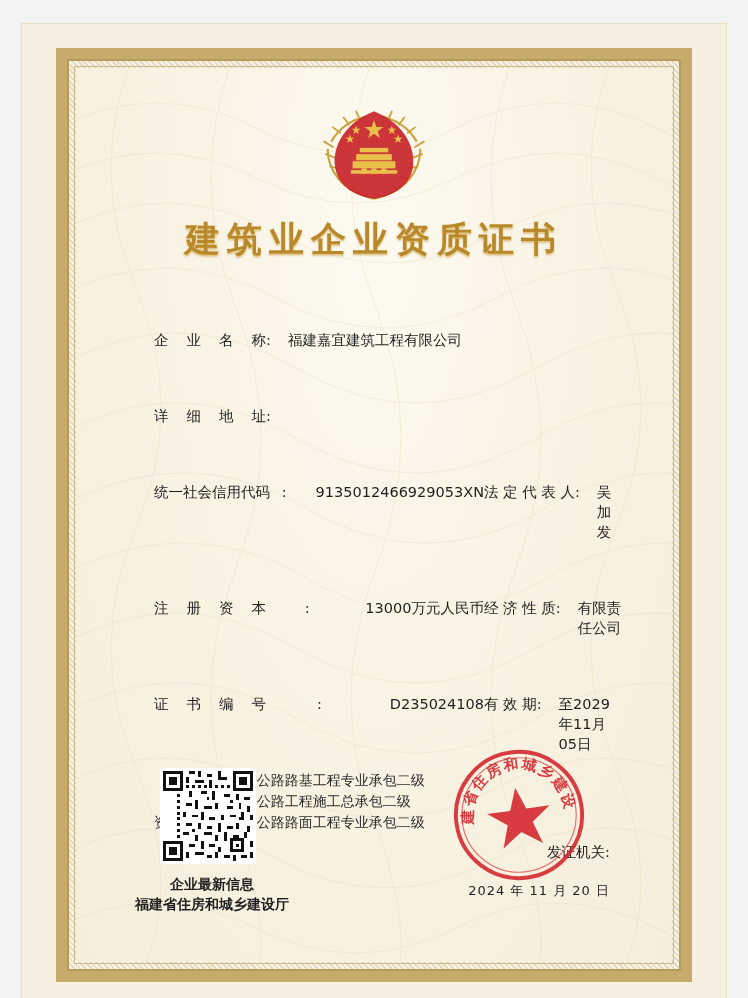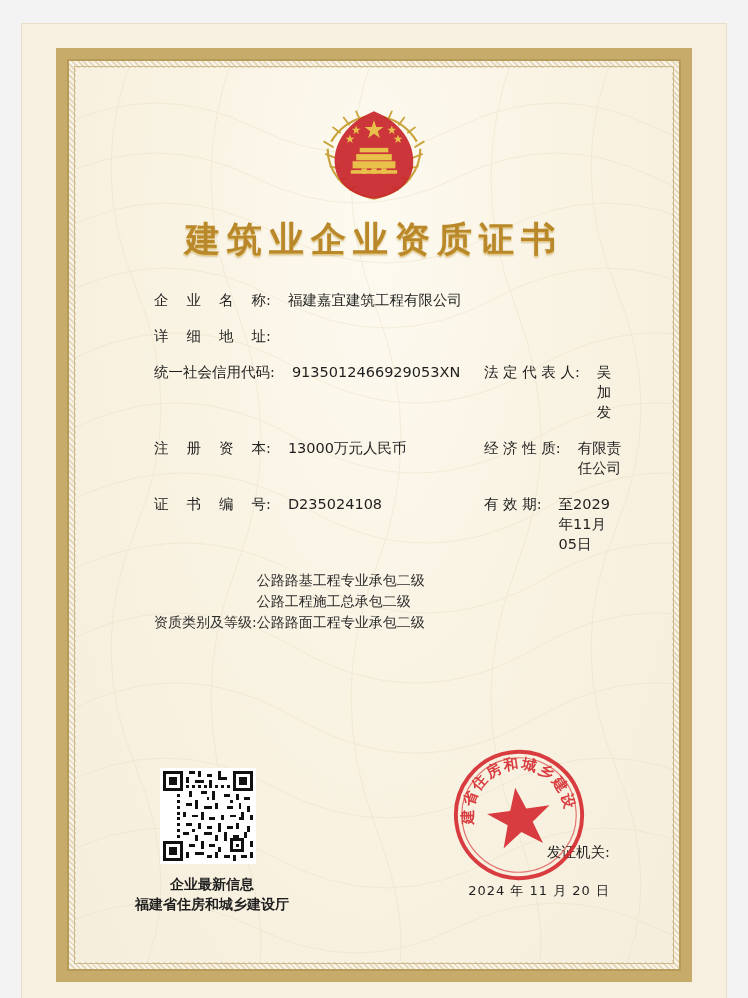--- a/index.html
+++ b/index.html
@@ -114,34 +114,35 @@
     display: flex;
     align-items: baseline;
     margin-bottom: 16px;
     font-size: 14.5px;
     line-height: 20px;
   }
   .lbl {
     white-space: nowrap;
     color: #1f1f1f;
     letter-spacing: 0px;
+    margin-top: 40px;
   }
   .lbl-spread {
     display: inline-block;
     width: 112px;
     text-align: justify;
     text-align-last: justify;
     -moz-text-align-last: justify;
   }
   .val {
     color: #1f1f1f;
     margin-left: 17px;
   }
   .row-split { display: flex; align-items: baseline; width: 100%; }
-  .half-left { display: flex; align-items: baseline; min-width: 330px; }
+  .half-left { display: flex; align-items: baseline; min-width: 330px; justify-content: space-between; }
   .half-right { display: flex; align-items: baseline; }
   .lbl-spread-md {
     display: inline-block;
     width: 112px;
     text-align: justify;
     text-align-last: justify;
     -moz-text-align-last: justify;
   }
 
   .qual-row {

